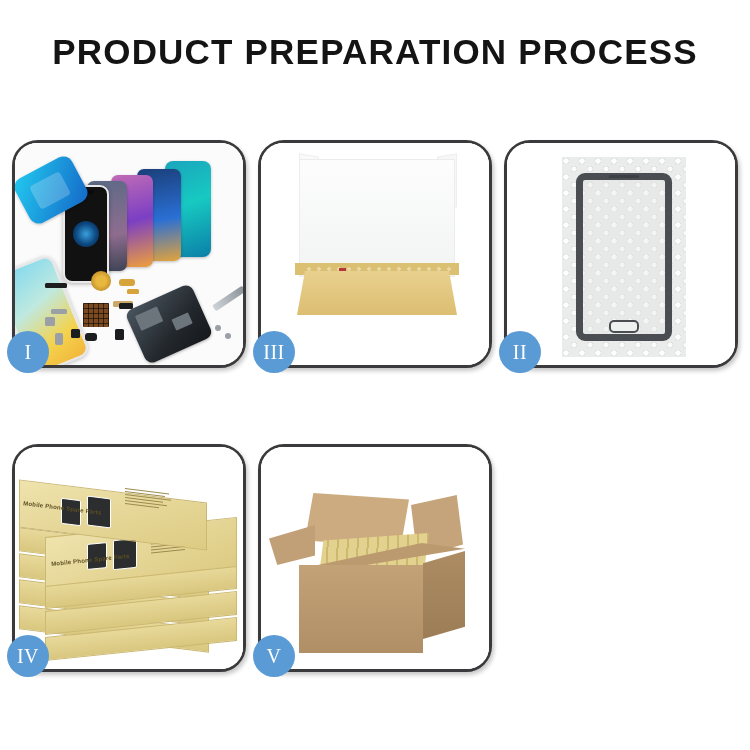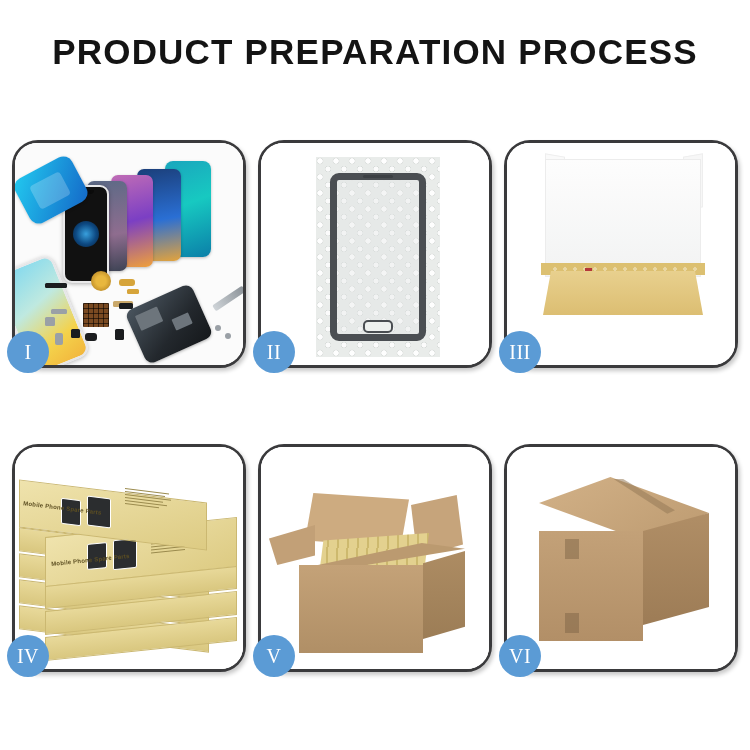--- a/index.html
+++ b/index.html
@@ -324,43 +324,43 @@
             <div class="chipgrid"></div>
             <div class="tool"></div>
           </div>
         </div>
       </div>
       <div class="badge">I</div>
     </div>
 
     <div class="panel">
       <div class="panel-inner">
-        <div class="p2">
-          <div class="bubblebg">
-            <div class="screenplate"></div>
-          </div>
-        </div>
-      </div>
-      <div class="badge">II</div>
-    </div>
-
-    <div class="panel">
-      <div class="panel-inner">
         <div class="p3">
           <div class="lidL"></div>
           <div class="lidR"></div>
           <div class="foamback"></div>
           <div class="boxrim"></div>
           <div class="innerwrap">
               <i></i>
             </div>
           <div class="boxfront"></div>
         </div>
       </div>
       <div class="badge">III</div>
+    </div>
+
+    <div class="panel">
+      <div class="panel-inner">
+        <div class="p2">
+          <div class="bubblebg">
+            <div class="screenplate"></div>
+          </div>
+        </div>
+      </div>
+      <div class="badge">II</div>
     </div>
 
     <div class="panel">
       <div class="panel-inner">
         <div class="p4">
           <div class="stack">
 
             <div class="sbox" style="left:2px;top:152px;width:188px;height:22px;transform:skewY(7deg);"></div>
             <div class="sbox" style="left:2px;top:126px;width:188px;height:22px;transform:skewY(7deg);"></div>
             <div class="sbox" style="left:2px;top:100px;width:188px;height:22px;transform:skewY(7deg);"></div>
@@ -409,28 +409,15 @@
           <div class="fill"></div>
           <div class="flapL"></div>
           <div class="cartontop"></div>
           <div class="cartonside"></div>
           <div class="cartonfront"></div>
         </div>
       </div>
       <div class="badge">V</div>
     </div>
 
-    <div class="panel">
-      <div class="panel-inner">
-        <div class="p6">
-          <div class="ctop"></div>
-          <div class="tape"></div>
-          <div class="cside"></div>
-          <div class="cfront"></div>
-          <span class="nick" style="left:58px;top:92px;"></span>
-          <span class="nick" style="left:58px;top:166px;"></span>
-        </div>
-      </div>
-      <div class="badge">VI</div>
-    </div>
 
   </div>
 </div>
 
 </body></html>

